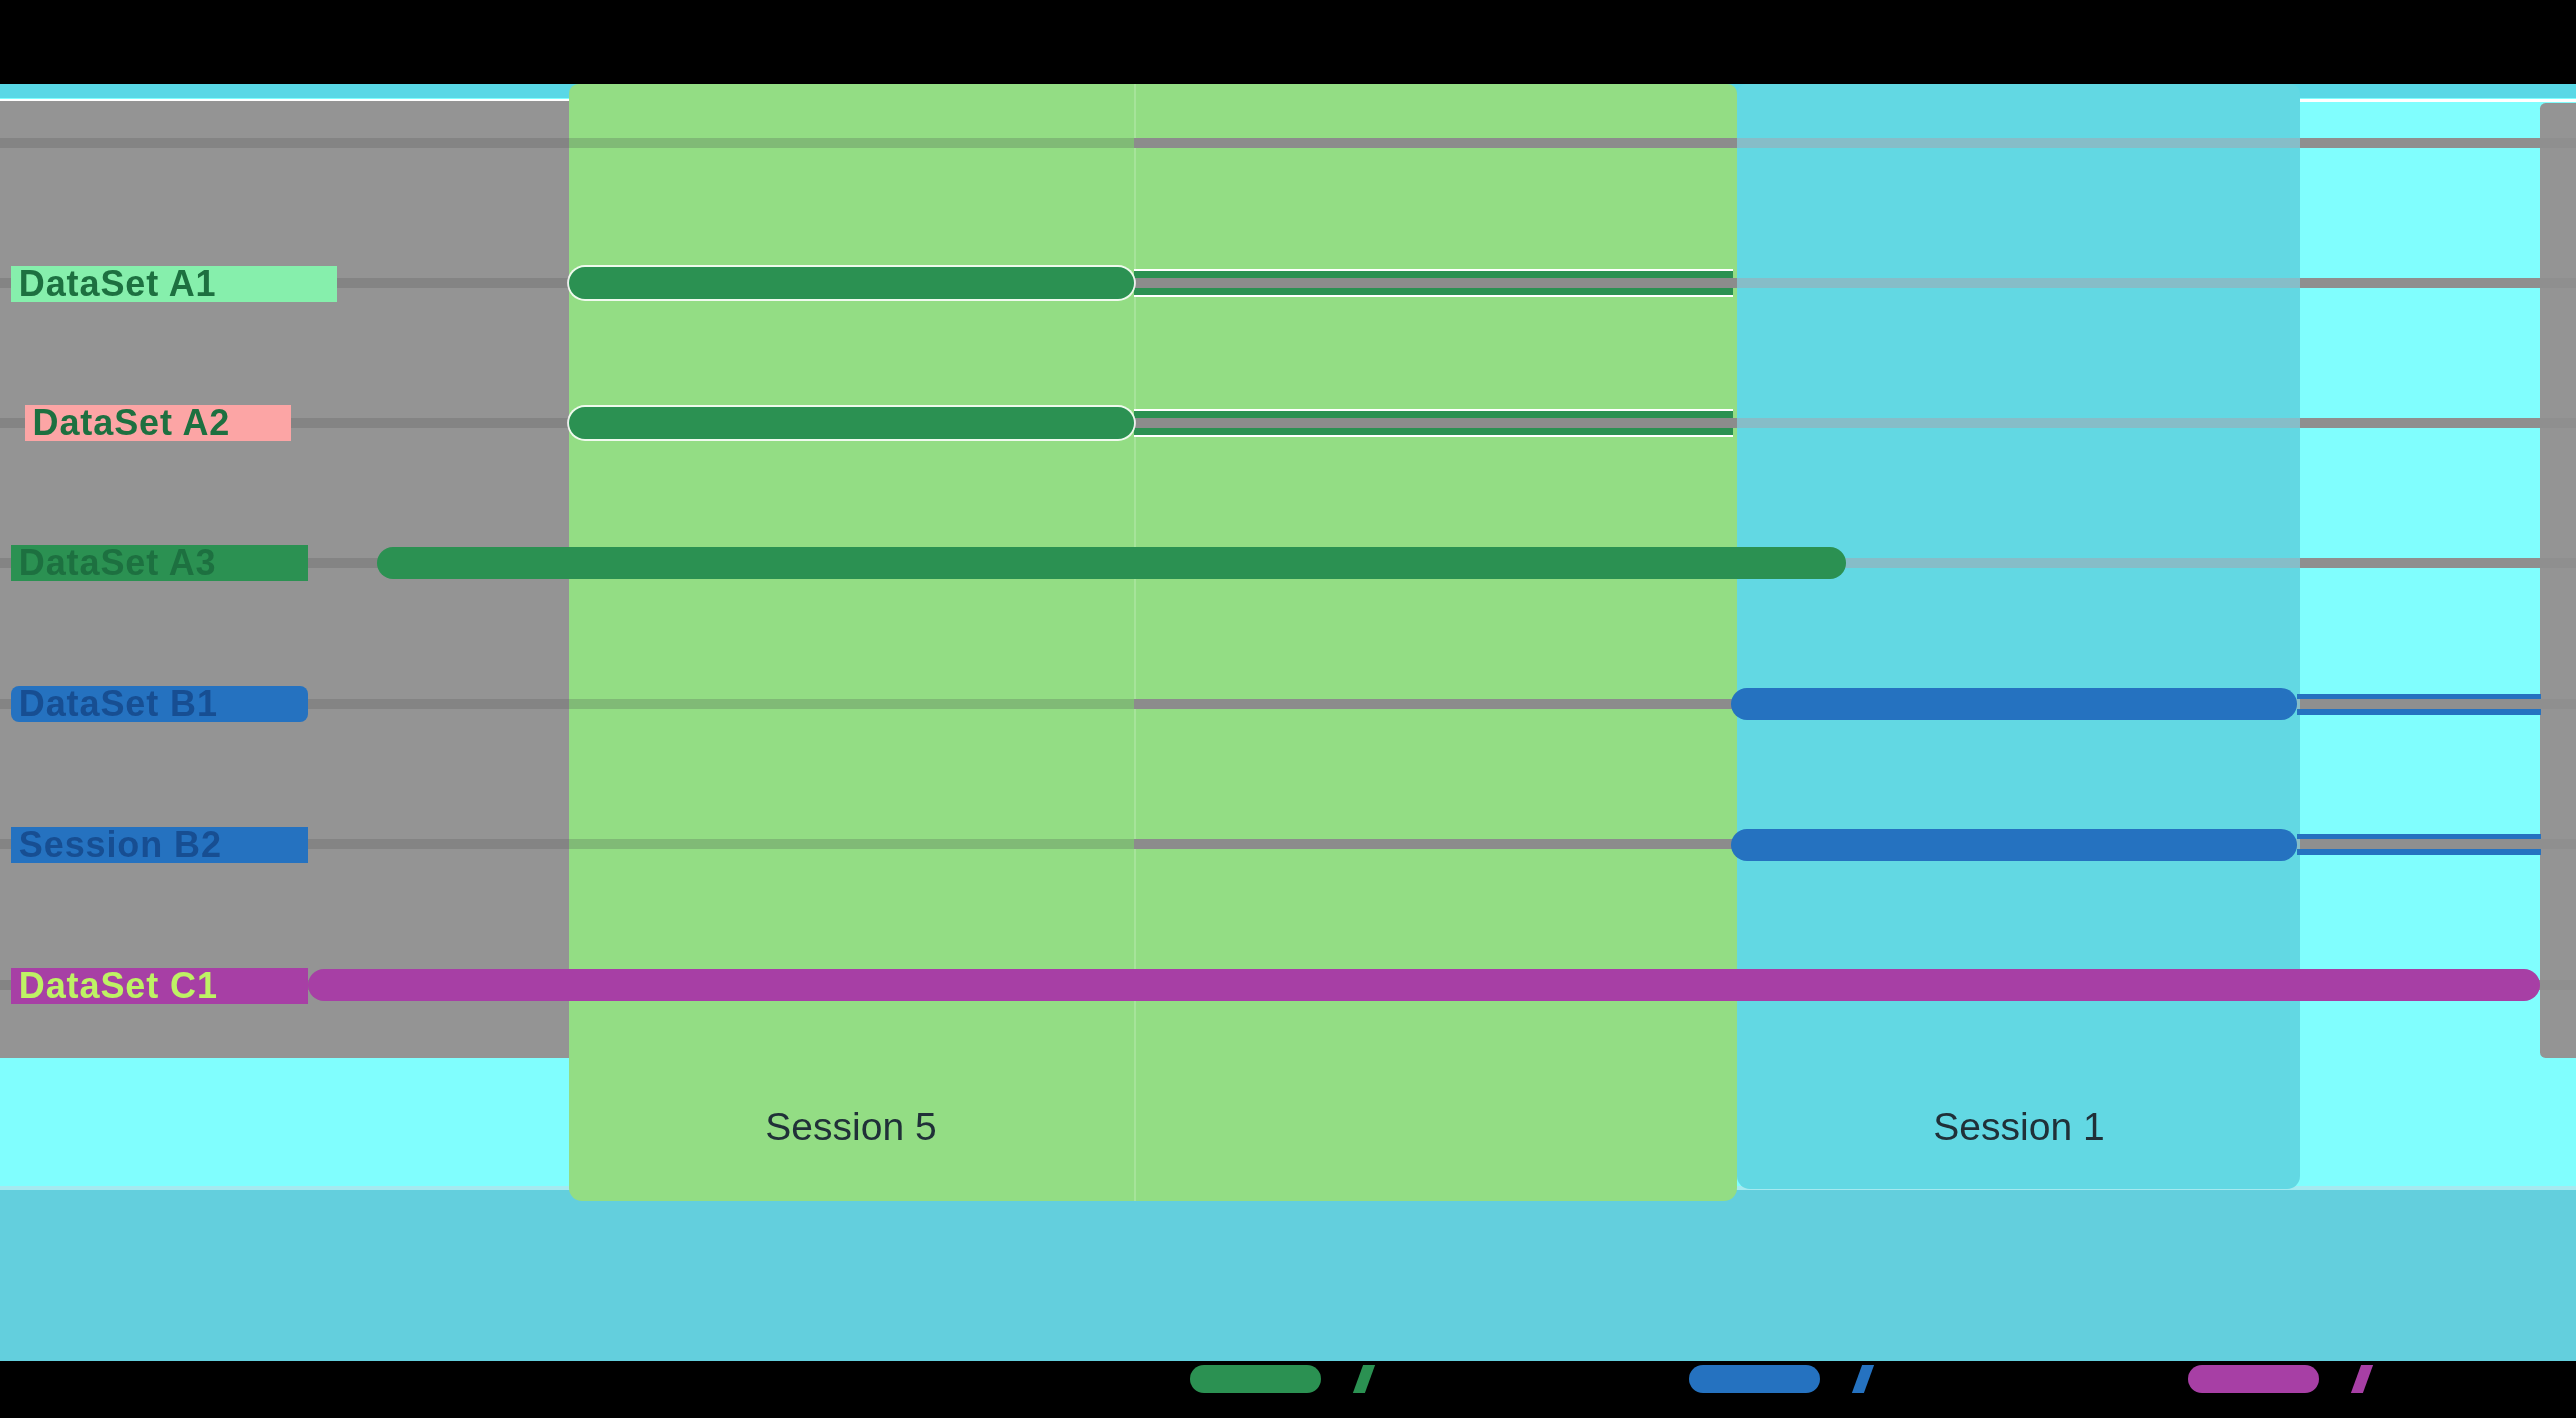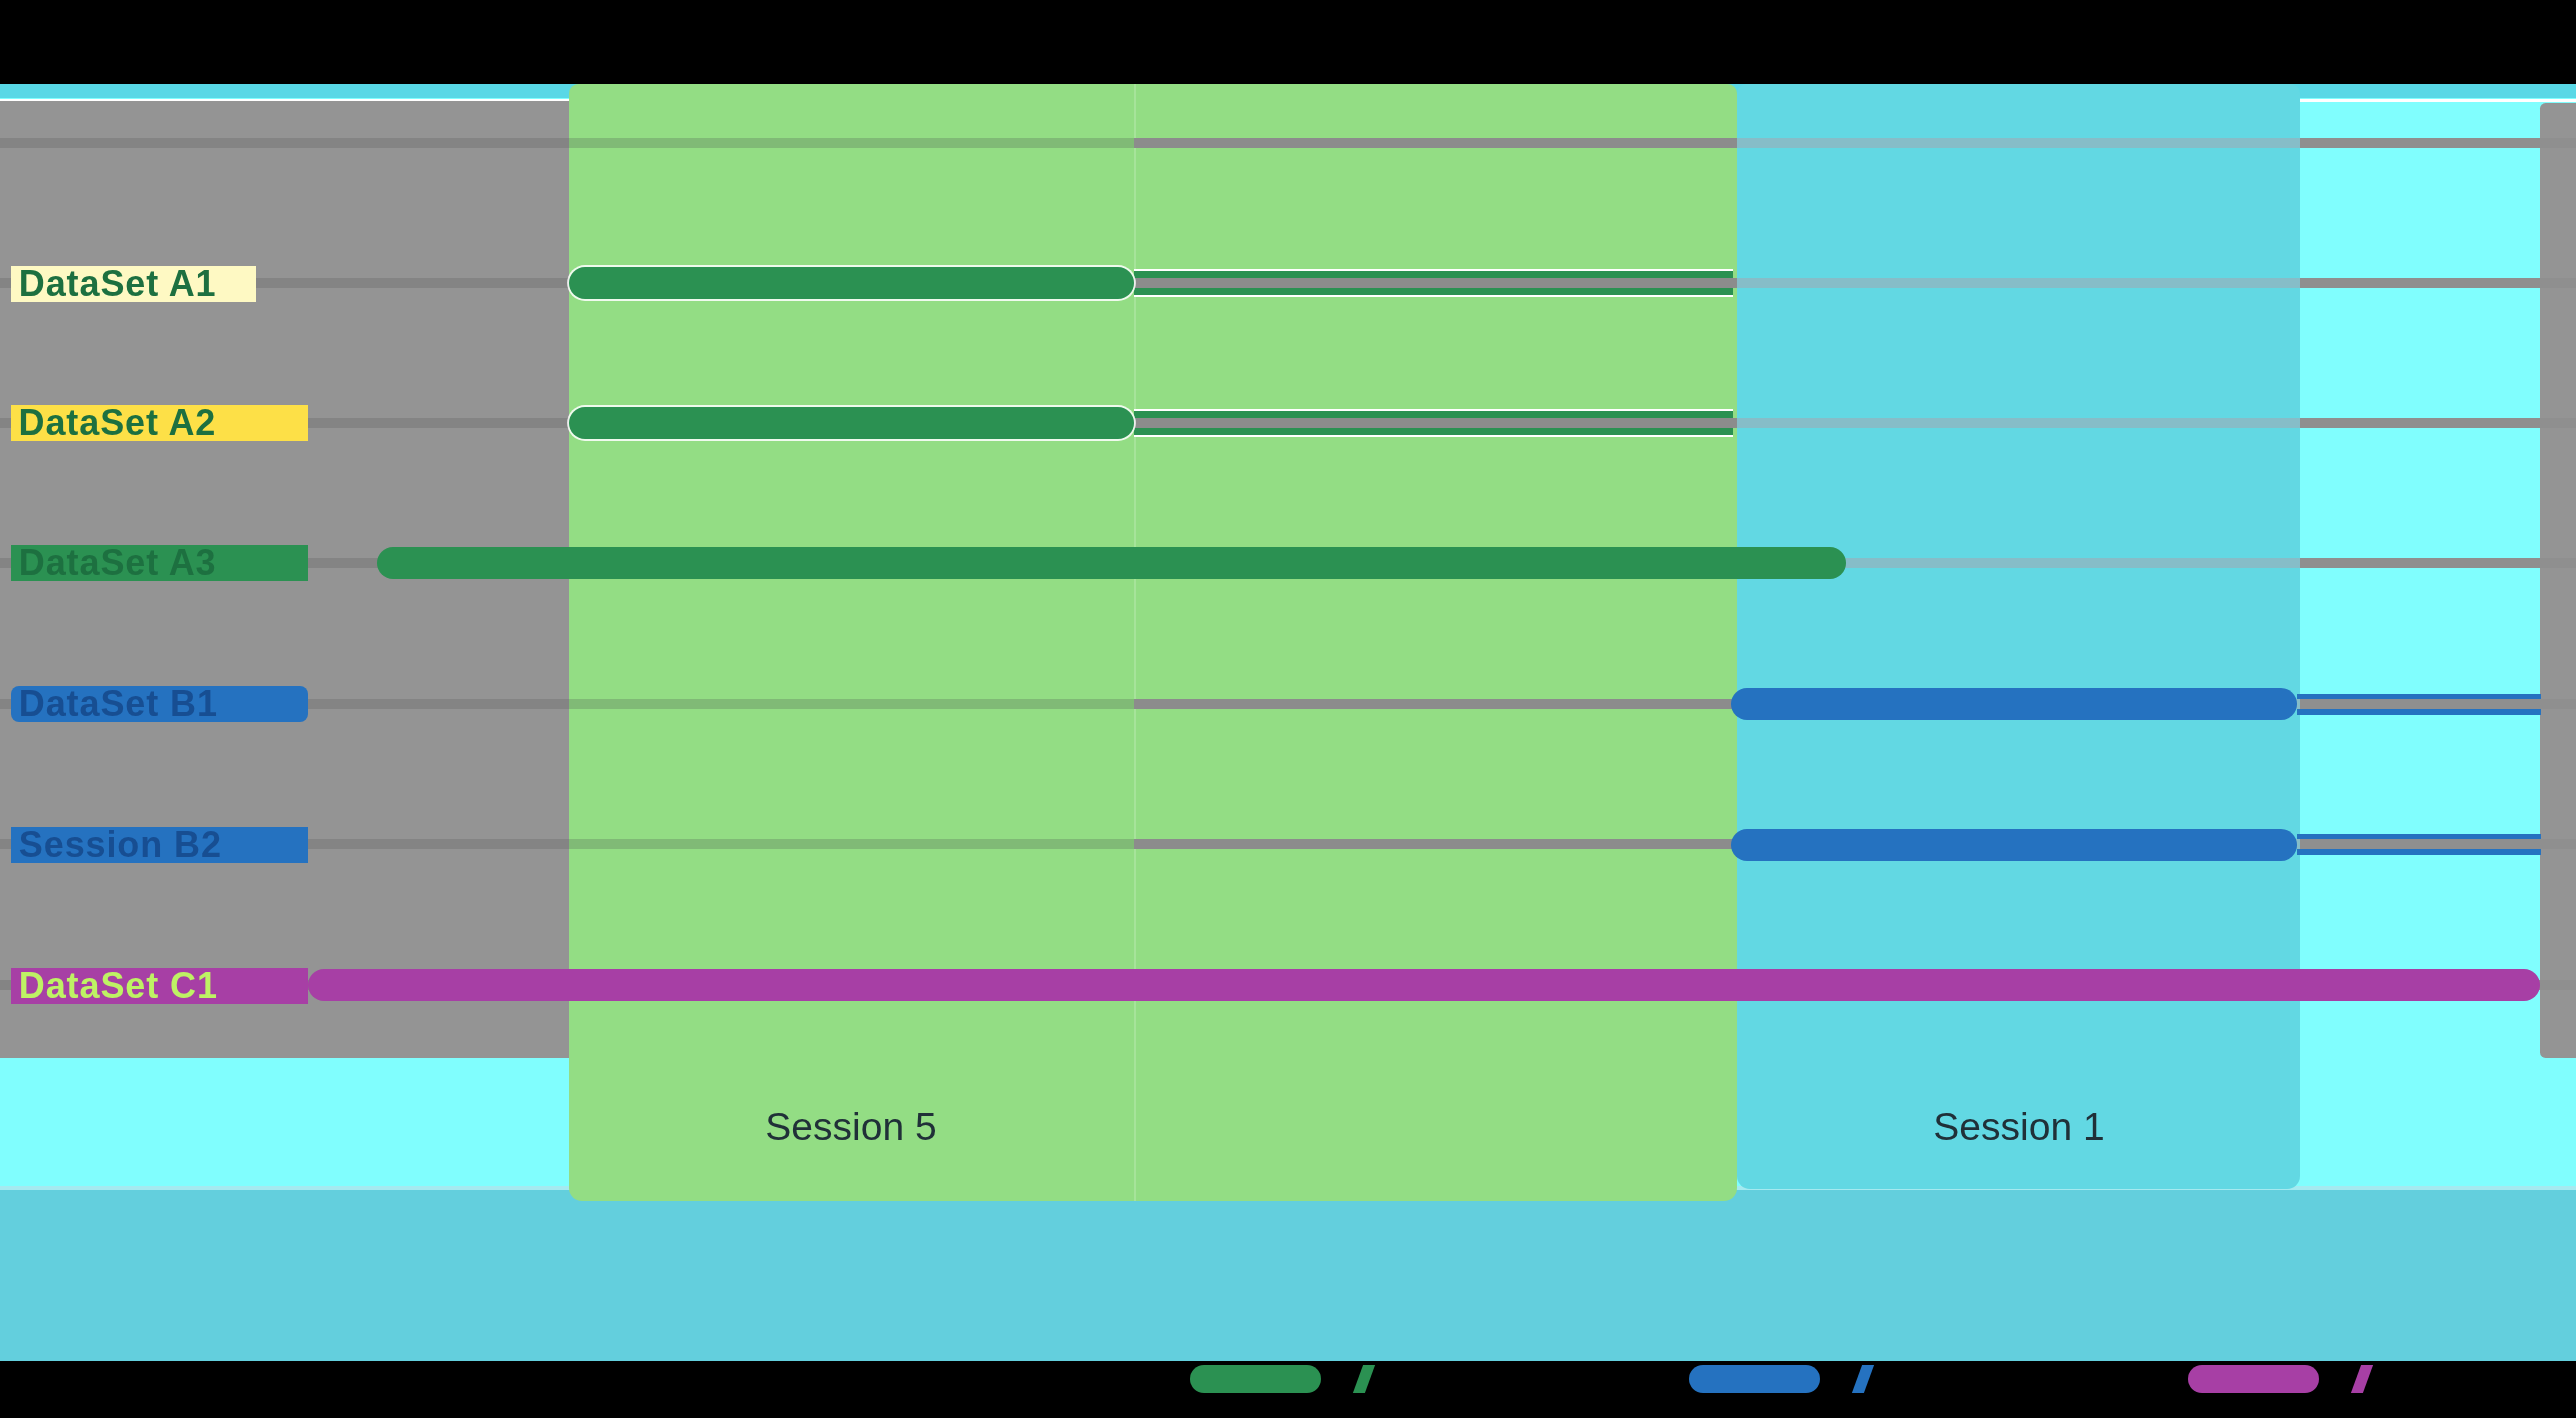--- a/index.html
+++ b/index.html
@@ -74,22 +74,22 @@
     <div class="gridseg abs" style="left: 569px; top: 980px; width: 565px; height: 10.3px; background: rgba(85, 105, 85, 0.3);"></div>
     <div class="gridseg abs" style="left: 1134px; top: 980px; width: 603px; height: 10.3px; background: rgb(140, 140, 140);"></div>
     <div class="gridseg abs" style="left: 1737px; top: 980px; width: 563px; height: 10.3px; background: rgb(134, 189, 200);"></div>
     <div class="gridseg abs" style="left: 2300px; top: 980px; width: 276px; height: 10.3px; background: rgb(143, 143, 143);"></div>
     <div class="bar outlined" style="left: 569px; top: 267px; width: 565px; height: 32px; background: rgb(43, 145, 82);"></div>
     <div class="bar outlined" style="left: 569px; top: 407px; width: 565px; height: 32px; background: rgb(43, 145, 82);"></div>
     <div class="bar" style="left: 377px; top: 547px; width: 1469px; height: 32px; background: rgb(43, 145, 82);"></div>
     <div class="bar" style="left: 1731px; top: 688px; width: 566px; height: 32px; background: rgb(37, 114, 192);"></div>
     <div class="bar" style="left: 1731px; top: 829px; width: 566px; height: 32px; background: rgb(37, 114, 192);"></div>
     <div class="bar" style="left: 308px; top: 969px; width: 2232px; height: 32px; background: rgb(167, 63, 165);"></div>
-    <div class="rowlabel" style="left: 11.3px; top: 266px; width: 245px; height: 36px; background: #fef9c3; color: rgb(29, 112, 64);">DataSet A1</div>
-    <div class="rowlabel" style="left: 11px; top: 405px; width: 297px; height: 36px; background: #fde047; color: rgb(29, 112, 64);">DataSet A2</div>
+    <div class="rowlabel" style="left: 11.3px; top: 266px; width: 326px; height: 36px; background: #86efac; color: rgb(29, 112, 64);">DataSet A1</div>
+    <div class="rowlabel" style="left: 25px; top: 405px; width: 266px; height: 36px; background: #fca5a5; color: rgb(29, 112, 64);">DataSet A2</div>
     <div class="rowlabel" style="left: 11.3px; top: 545px; width: 297px; height: 36px; background: rgb(43, 145, 82); color: rgb(29, 112, 64);">DataSet A3</div>
     <div class="rowlabel" style="left: 11.3px; top: 686px; width: 297px; height: 36px; background: rgb(37, 114, 192); color: rgb(23, 78, 146); border-radius: 8px;">DataSet B1</div>
     <div class="rowlabel" style="left: 11.3px; top: 827px; width: 297px; height: 36px; background: rgb(37, 114, 192); color: rgb(23, 78, 146);">Session B2</div>
     <div class="rowlabel" style="left: 11.3px; top: 968px; width: 297px; height: 36px; background: rgb(167, 63, 165); color: #bef264;">DataSet C1</div>
     <div class="sessionlabel" style="left: 851px; top: 1105px; color: rgb(32, 48, 56);">Session 5</div>
     <div class="sessionlabel" style="left: 2019px; top: 1105px; color: rgb(32, 48, 56);">Session 1</div>
     <div class="abs" style="left: 0px; top: 0px; width: 2576px; height: 84px; background: rgb(0, 0, 0);"></div>
     <div class="abs" style="left: 0px; top: 1361px; width: 2576px; height: 58px; background: rgb(0, 0, 0);"></div>
     <div class="pill" style="left: 1190px; top: 1365px; width: 131px; height: 28px; background: rgb(43, 145, 82);"></div>
     <div class="slash" style="left: 1358px; top: 1365px; width: 12.2px; height: 28px; background: rgb(43, 145, 82);"></div>

